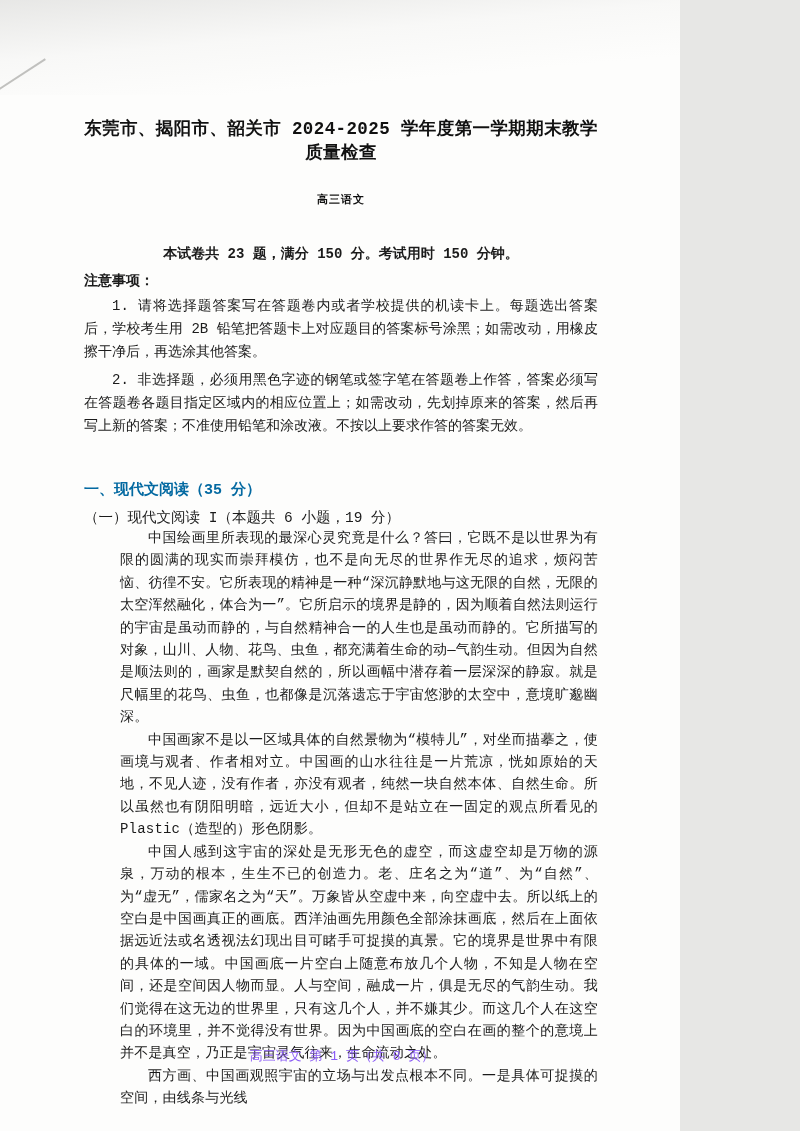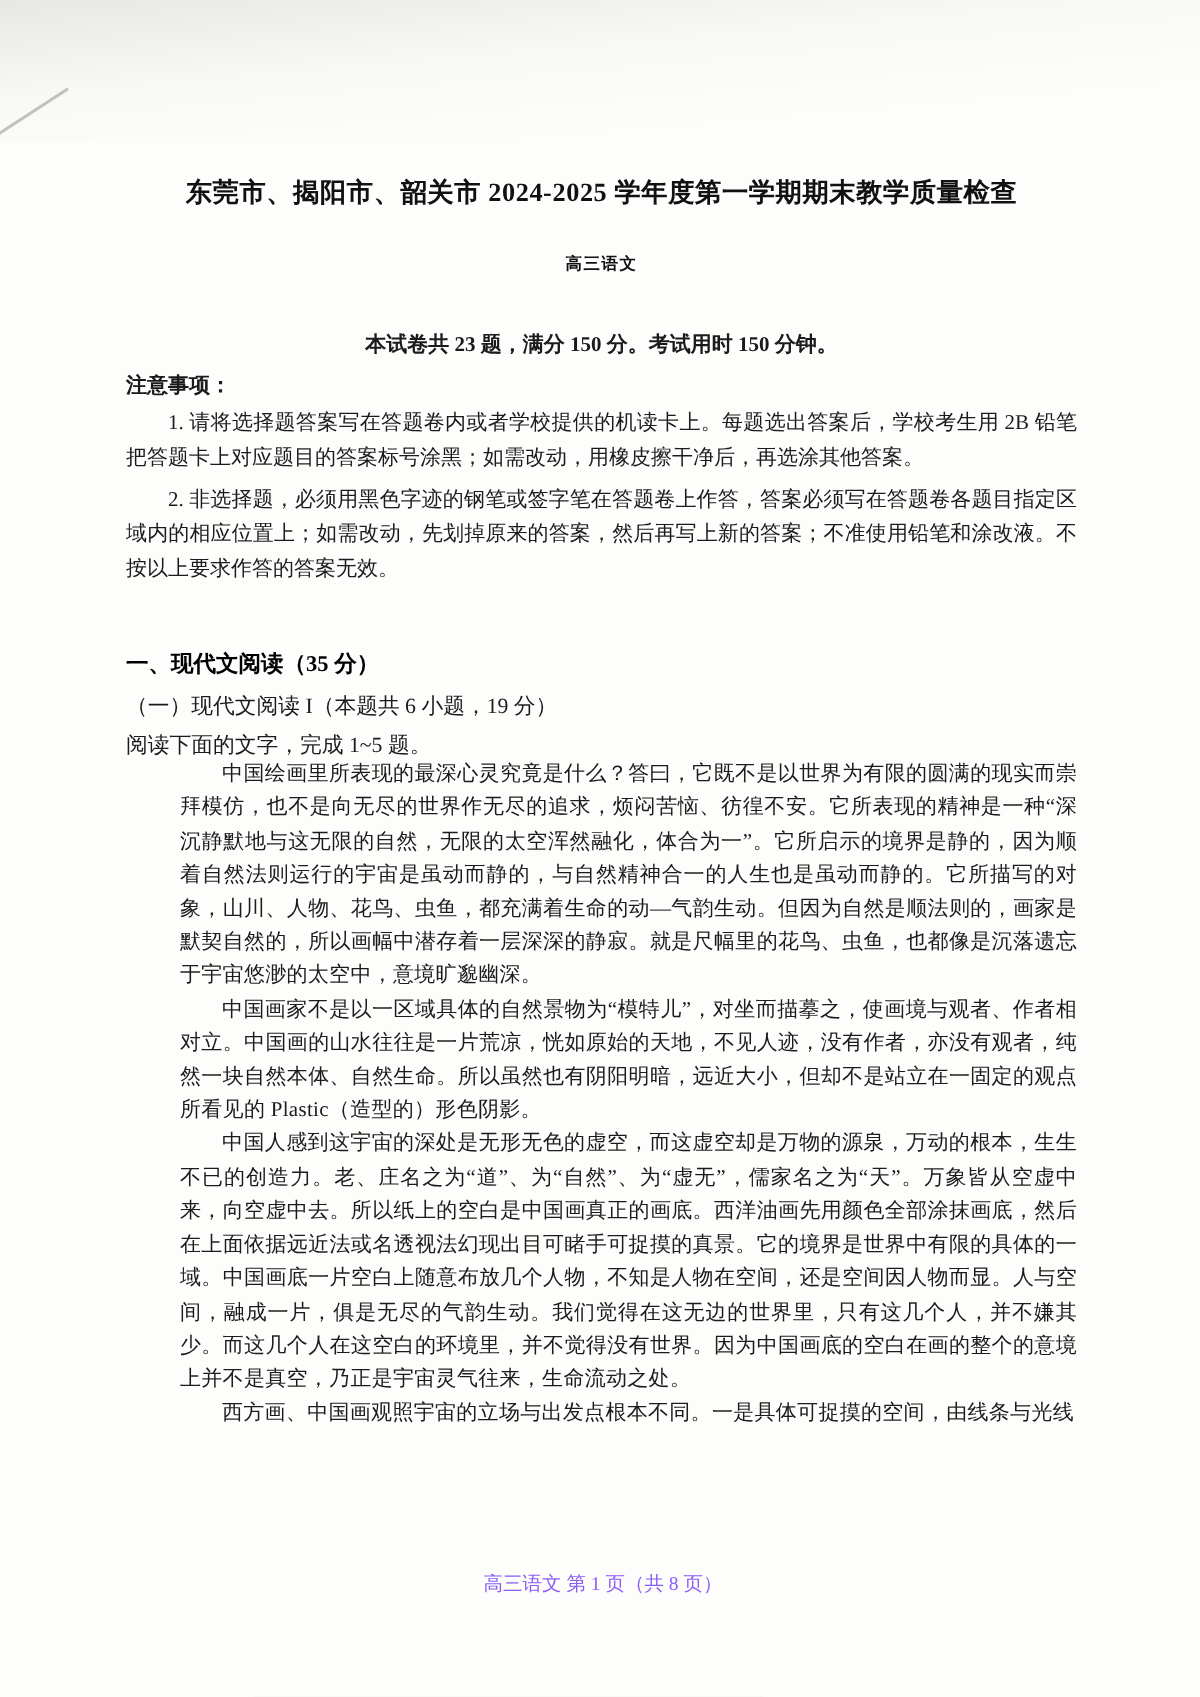--- a/index.html
+++ b/index.html
@@ -6,25 +6,26 @@
   html, body { width: 800px; }
   body {
     width: 800px;
     height: 1131px;
     background: #e7e7e5;
     font-family: "Liberation Serif", serif;
     overflow: hidden;
   }
   .page {
     position: relative;
-    width: 800px;
+    width: 680px;
     height: 1131px;
     background: #fdfdfc;
     color: #1b1b1b;
     overflow: hidden;
+    font-family: Liberation Mono, monospace;
   }
   
   .scan-shade {
     position: absolute;
     top: 0; left: 0; right: 0;
     height: 95px;
     background: linear-gradient(175deg, rgba(190,190,188,0.35) 0%, rgba(220,220,218,0.15) 40%, rgba(255,255,255,0) 75%);
     pointer-events: none;
   }
   .scan-edge {
@@ -70,21 +71,21 @@
     font-size: 14px;
     line-height: 23px;
     text-indent: 2em;
     text-align: justify;
     margin-top: 5px;
   }
   .section-heading {
     font-weight: bold;
     font-size: 15px;
     margin-top: 42px;
-    color: #000000;
+    color: #0369a1;
   }
   .subsection-heading {
     font-size: 14.5px;
     margin-top: 9px;
   }
   .instruction {
     font-size: 14.5px;
     margin-top: 7px;
   }
   .material-label {
@@ -122,21 +123,20 @@
     <div class="subject">高三语文</div>
 
     <p class="exam-info">本试卷共 23 题，满分 150 分。考试用时 150 分钟。</p>
 
     <p class="notice-heading">注意事项：</p>
     <p class="notice">1. 请将选择题答案写在答题卷内或者学校提供的机读卡上。每题选出答案后，学校考生用 2B 铅笔把答题卡上对应题目的答案标号涂黑；如需改动，用橡皮擦干净后，再选涂其他答案。</p>
     <p class="notice">2. 非选择题，必须用黑色字迹的钢笔或签字笔在答题卷上作答，答案必须写在答题卷各题目指定区域内的相应位置上；如需改动，先划掉原来的答案，然后再写上新的答案；不准使用铅笔和涂改液。不按以上要求作答的答案无效。</p>
 
     <p class="section-heading">一、现代文阅读（35 分）</p>
     <p class="subsection-heading">（一）现代文阅读 I（本题共 6 小题，19 分）</p>
-    <p class="instruction">阅读下面的文字，完成 1~5 题。</p>
 
     <p class="body-para">中国绘画里所表现的最深心灵究竟是什么？答曰，它既不是以世界为有限的圆满的现实而崇拜模仿，也不是向无尽的世界作无尽的追求，烦闷苦恼、彷徨不安。它所表现的精神是一种“深沉静默地与这无限的自然，无限的太空浑然融化，体合为一”。它所启示的境界是静的，因为顺着自然法则运行的宇宙是虽动而静的，与自然精神合一的人生也是虽动而静的。它所描写的对象，山川、人物、花鸟、虫鱼，都充满着生命的动—气韵生动。但因为自然是顺法则的，画家是默契自然的，所以画幅中潜存着一层深深的静寂。就是尺幅里的花鸟、虫鱼，也都像是沉落遗忘于宇宙悠渺的太空中，意境旷邈幽深。</p>
     <p class="body-para">中国画家不是以一区域具体的自然景物为“模特儿”，对坐而描摹之，使画境与观者、作者相对立。中国画的山水往往是一片荒凉，恍如原始的天地，不见人迹，没有作者，亦没有观者，纯然一块自然本体、自然生命。所以虽然也有阴阳明暗，远近大小，但却不是站立在一固定的观点所看见的 Plastic（造型的）形色阴影。</p>
     <p class="body-para">中国人感到这宇宙的深处是无形无色的虚空，而这虚空却是万物的源泉，万动的根本，生生不已的创造力。老、庄名之为“道”、为“自然”、为“虚无”，儒家名之为“天”。万象皆从空虚中来，向空虚中去。所以纸上的空白是中国画真正的画底。西洋油画先用颜色全部涂抹画底，然后在上面依据远近法或名透视法幻现出目可睹手可捉摸的真景。它的境界是世界中有限的具体的一域。中国画底一片空白上随意布放几个人物，不知是人物在空间，还是空间因人物而显。人与空间，融成一片，俱是无尽的气韵生动。我们觉得在这无边的世界里，只有这几个人，并不嫌其少。而这几个人在这空白的环境里，并不觉得没有世界。因为中国画底的空白在画的整个的意境上并不是真空，乃正是宇宙灵气往来，生命流动之处。</p>
     <p class="body-para">西方画、中国画观照宇宙的立场与出发点根本不同。一是具体可捉摸的空间，由线条与光线</p>
   </div>
 
   <div class="footer">高三语文 第 1 页（共 8 页）</div>
 </div>
 

